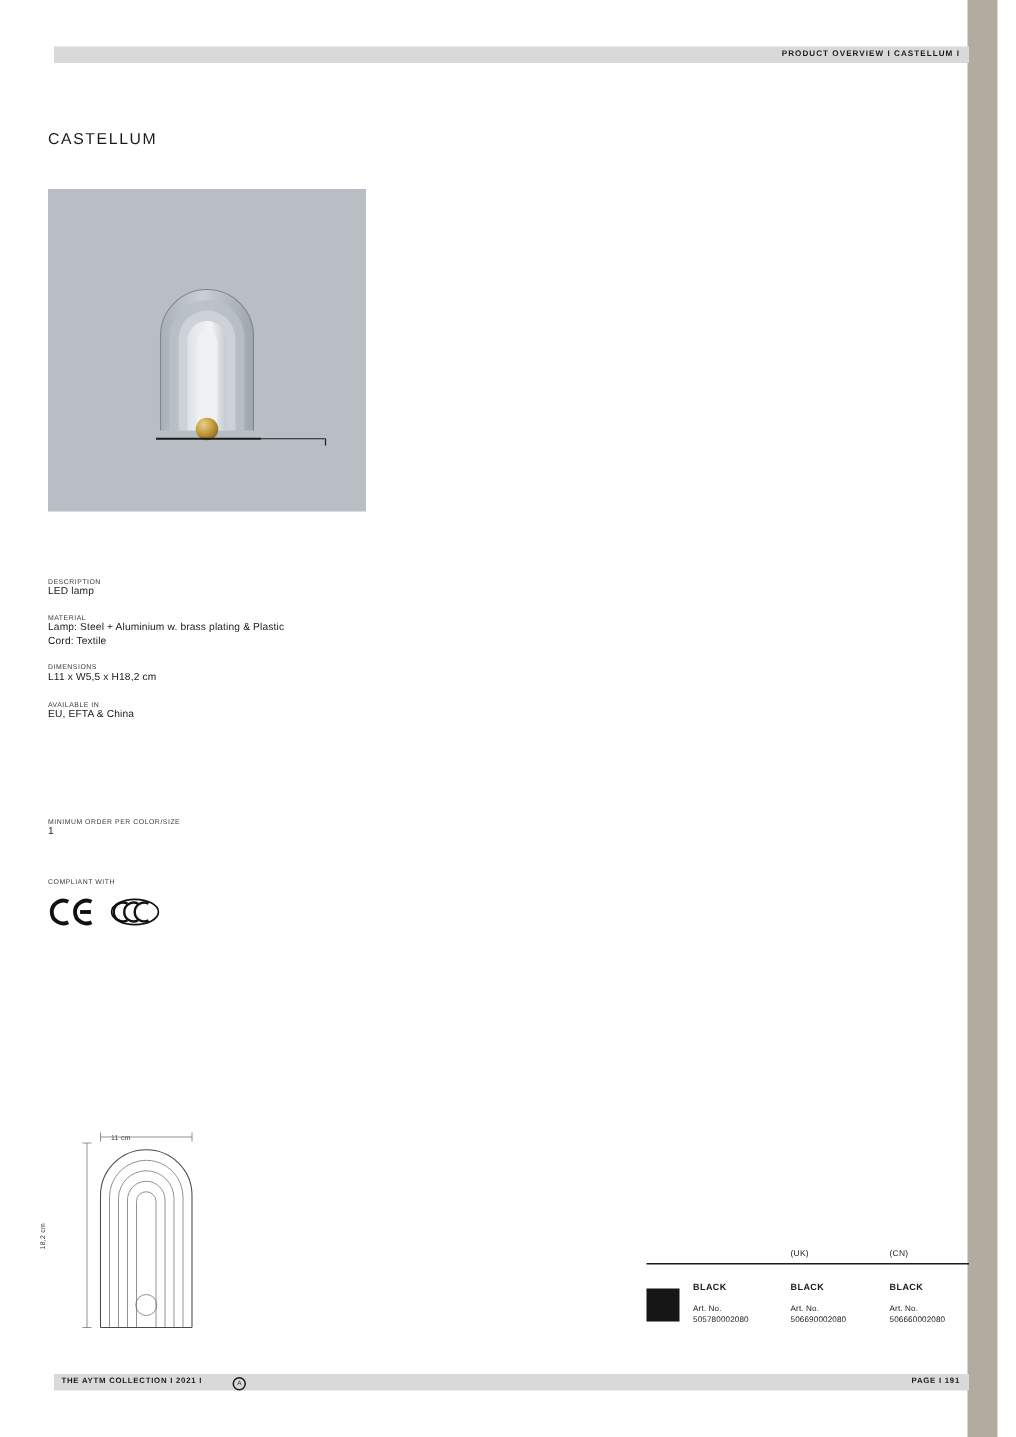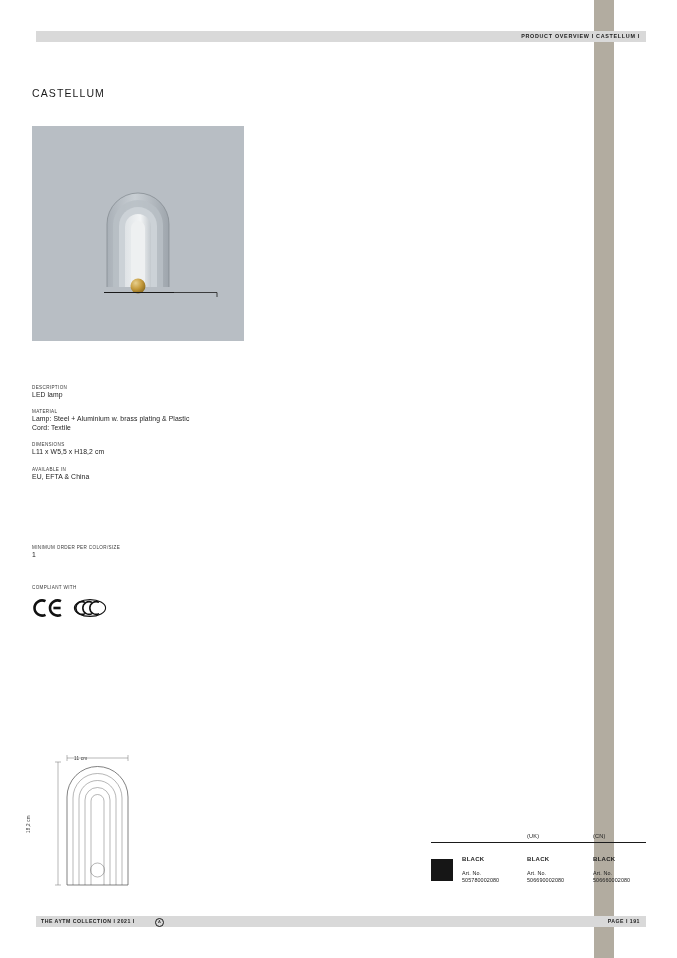--- a/index.html
+++ b/index.html
@@ -11,21 +11,21 @@
     width: 677px;
     height: 958px;
     position: relative;
     font-family: "Liberation Sans", sans-serif;
     color: #1a1a1a;
     overflow: hidden;
   }
   .page {
     position: absolute;
     left: 0; top: 0;
-    width: 614px;
+    width: 665px;
     height: 958px;
     background: #ffffff;
   }
   
   .edge-strip {
     position: absolute;
     right: 0;
     top: 0;
     width: 20px;
     height: 958px;

